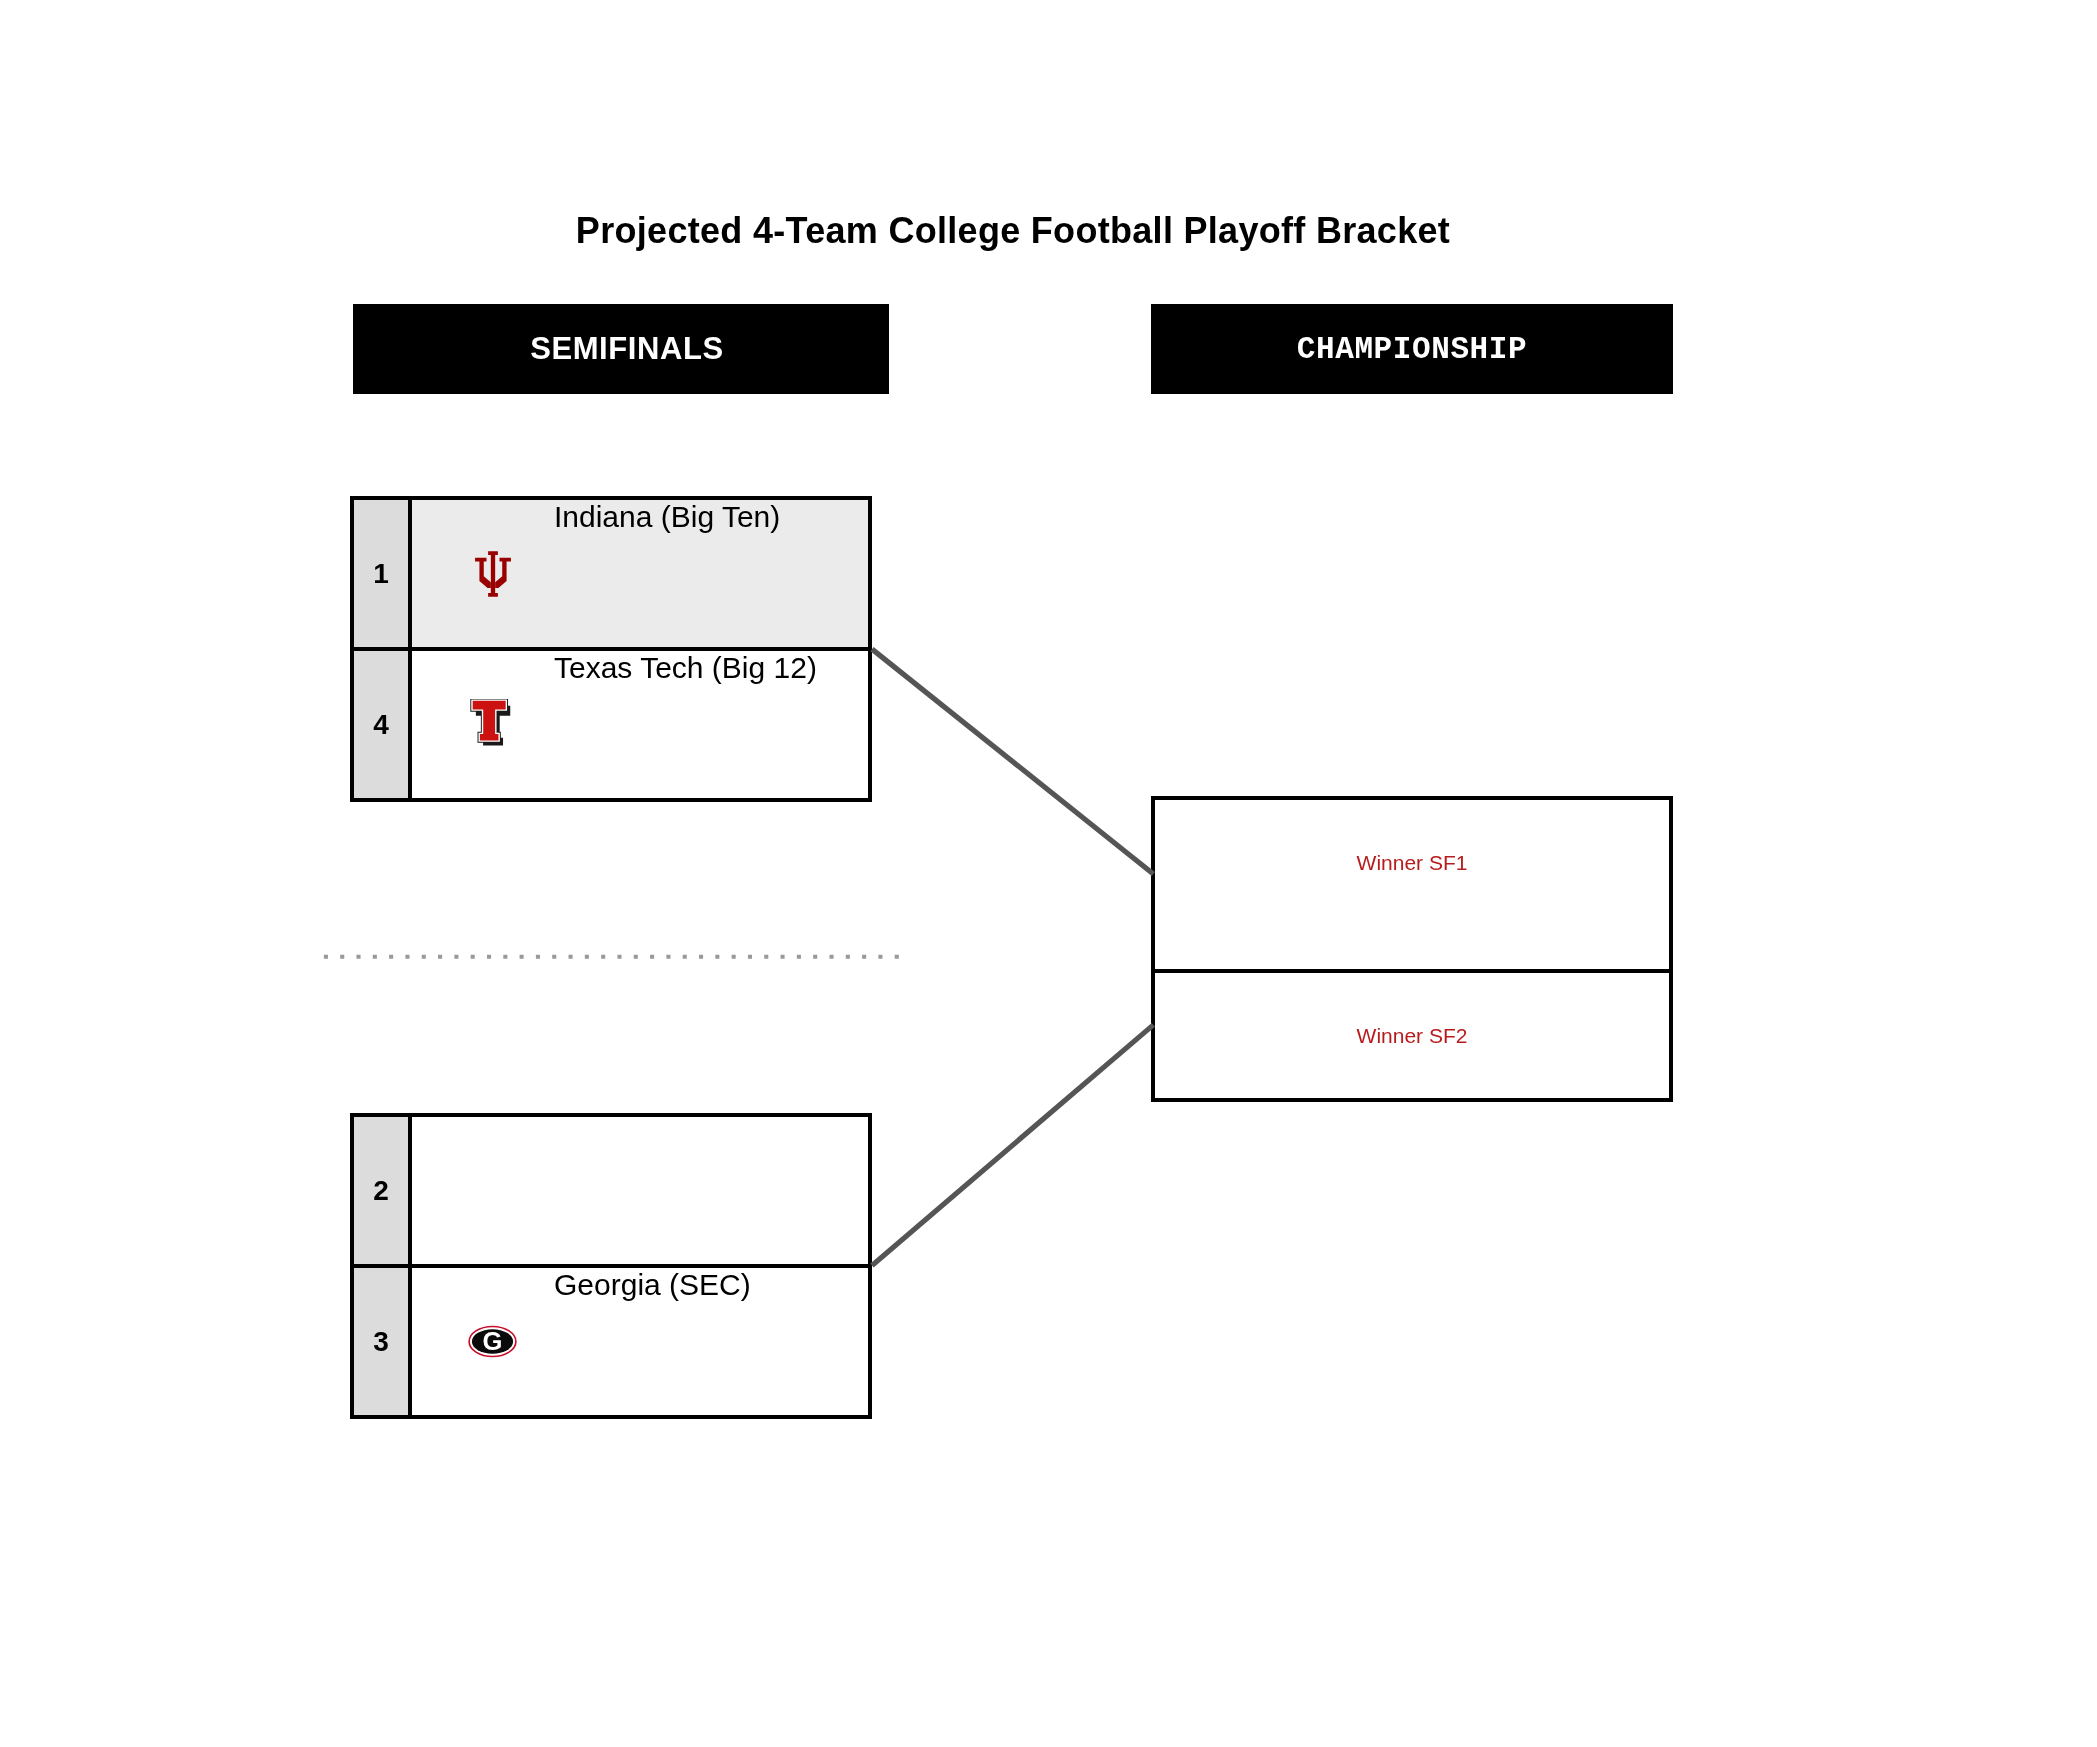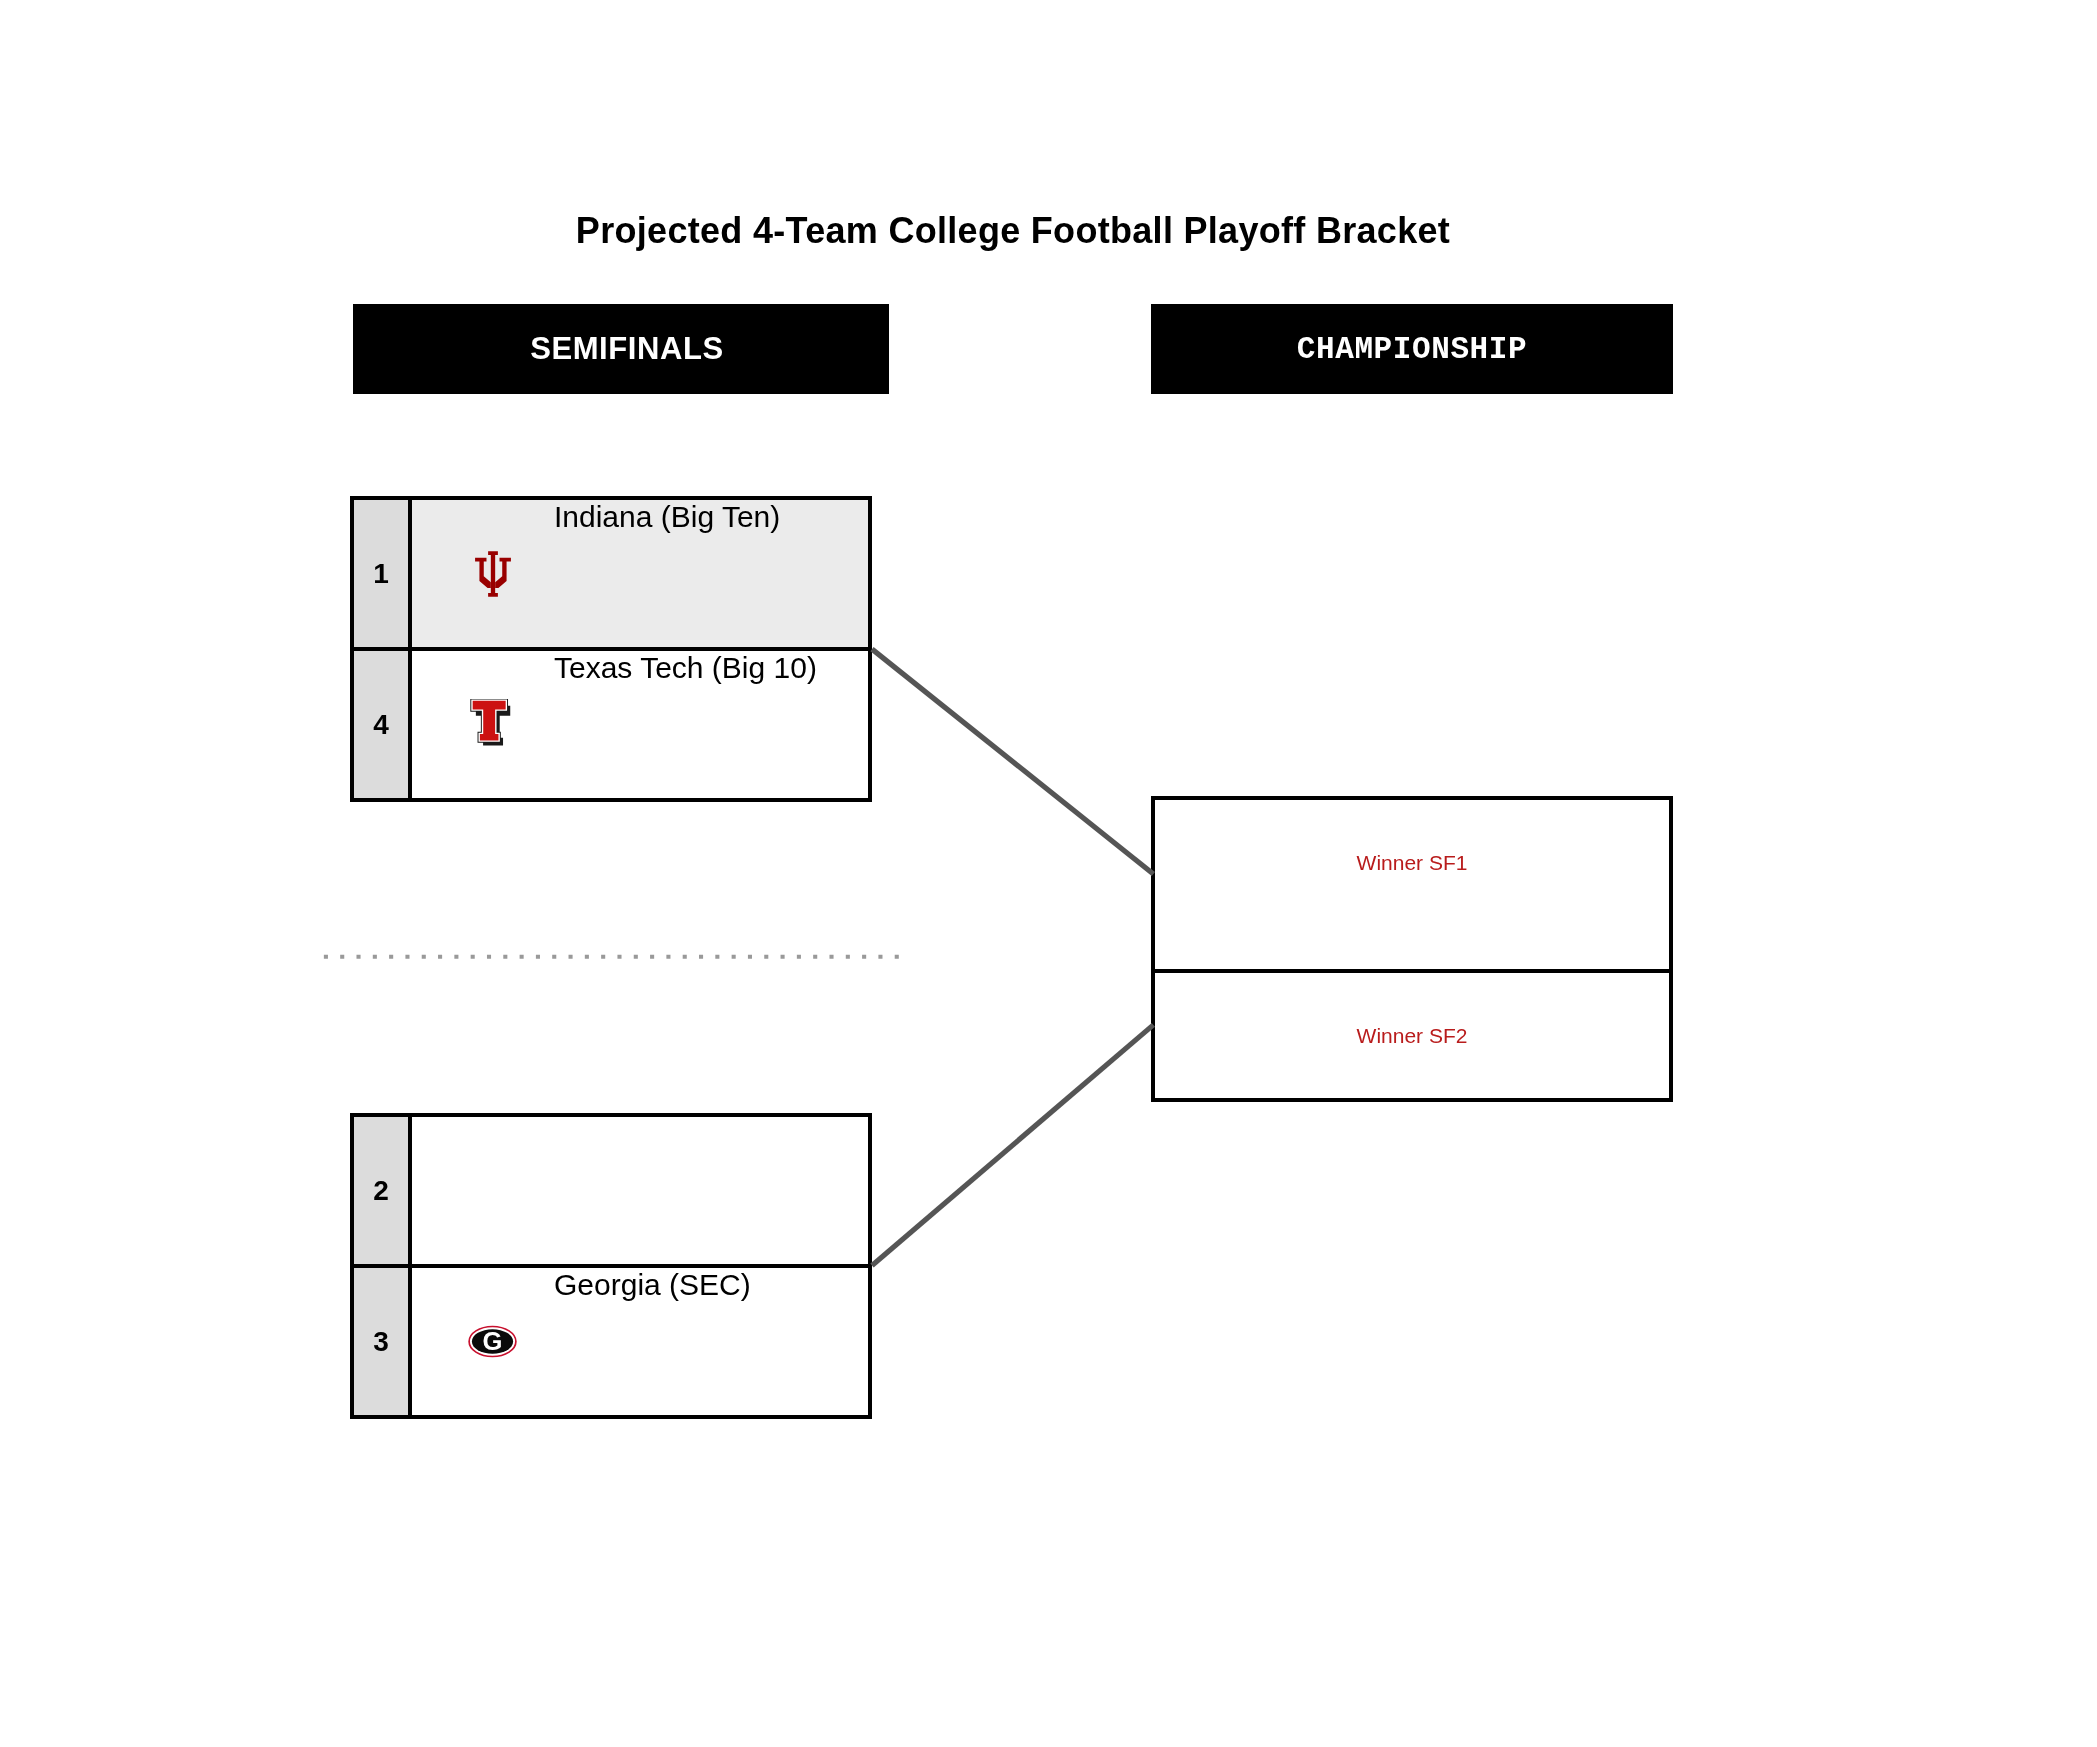--- a/index.html
+++ b/index.html
@@ -162,21 +162,21 @@
         <span>4</span>
       </div>
       <div class="team-cell">
         <span class="logo-box">
           <svg width="45" height="51" viewBox="0 0 80 92" aria-hidden="true">
             <path d="M10,12 H72 V30 H53 V70 H59 V84 H23 V70 H29 V30 H10 Z" fill="#1a1a1a"></path>
             <path d="M3,2 H65 V20 H46 V62 H52 V76 H16 V62 H22 V20 H3 Z" fill="none" stroke="#1a1a1a" stroke-width="6"></path>
             <path d="M3,2 H65 V20 H46 V62 H52 V76 H16 V62 H22 V20 H3 Z" fill="#cc1111" stroke="#ffffff" stroke-width="2.5"></path>
           </svg>
         </span>
-        <span class="team-name">Texas Tech (Big 10)</span>
+        <span class="team-name">Texas Tech (Big 12)</span>
       </div>
     </div>
   </div>
 
   <div class="matchup" id="matchup-sf2">
     <div class="team-row">
       <div class="seed-cell">
         <span>2</span>
       </div>
     </div>

